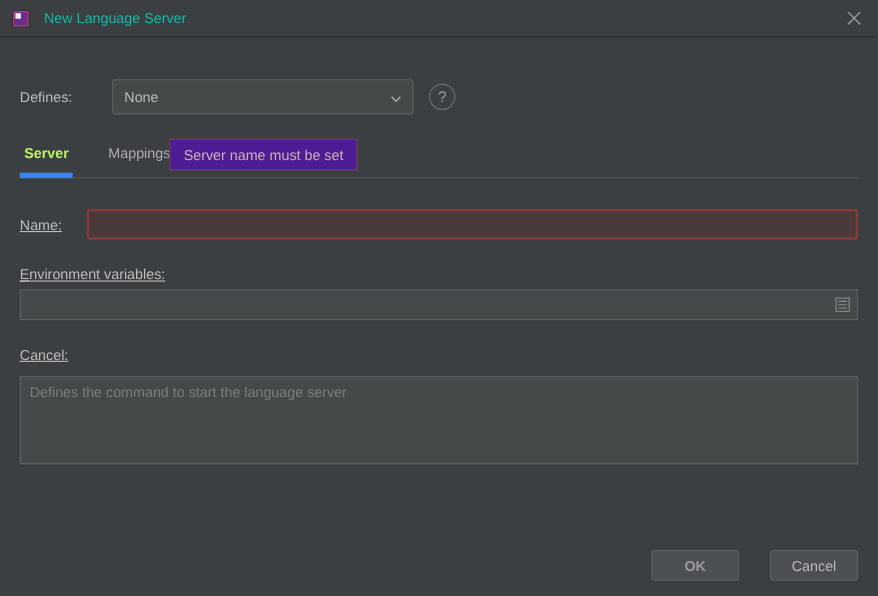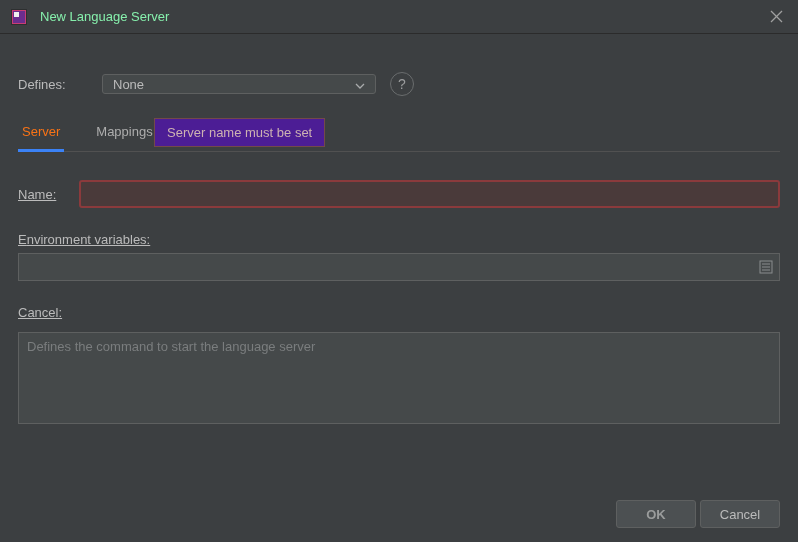--- a/index.html
+++ b/index.html
@@ -16,35 +16,35 @@
       height: 34px;
       display: flex; align-items: center;
       padding: 0 10px;
       border-bottom: 1px solid #2b2b2b;
     }
     .app-icon {
       width: 18px; height: 18px;
       margin-right: 12px;
       display: flex; align-items: center; justify-content: center;
     }
-    .title-text { color: #86efac; }
+    .title-text { color: #14b8a6; }
     .close-x {
       margin-left: auto;
       width: 24px; height: 24px;
       display: flex; align-items: center; justify-content: center;
       color: #a0a0a0;
       cursor: pointer;
       -webkit-user-select: none; user-select: none;
     }
     .content { padding: 12px 18px 0 18px; }
     .row { display: flex; align-items: center; }
     .template-row { margin-top: 26px; margin-bottom: 10px; }
     .template-label { width: 84px; }
     .select {
-      width: 274px; height: 20px;
+      width: 274px; height: 32px;
       background: #45494a;
       border: 1px solid #5e6060;
       border-radius: 3px;
       display: flex; align-items: center;
       padding: 0 10px;
       color: #bbbbbb;
       cursor: pointer;
       position: relative;
     }
     .select .caret {
@@ -67,23 +67,24 @@
       margin-top: 22px;
       position: relative;
     }
     .tab {
       padding: 6px 4px 10px 4px;
       margin-right: 28px;
       cursor: pointer;
       color: #adadad;
     }
     .tab.active {
-      color: #f97316;
-      border-bottom: 3px solid #3b82f6;
+      color: #bef264;
+      border-bottom: 5px solid #3b82f6;
       margin-bottom: -1px;
+      font-weight: bold;
     }
     .tooltip {
       position: absolute;
       left: 136px; top: 0px;
       background: #4c1d95;
       color: #cdb2b2;
       padding: 6px 12px;
       border: 1px solid #73494a;
       border-radius: 0;
       font-size: 13px;
@@ -117,35 +118,35 @@
       padding: 0 30px 0 8px;
     }
     .env-icon {
       position: absolute; right: 5px; top: 50%; transform: translateY(-50%);
       width: 18px; height: 18px;
       display: flex; align-items: center; justify-content: center;
       color: #8a8d8e;
       cursor: pointer;
     }
     .command-area {
-      width: 100%; height: 92px;
+      width: 100%; height: 80px;
       background: #45494a;
       border: 1px solid #5e6060;
       color: #7a7d7e;
       padding: 6px 8px;
       font-family: inherit;
       font-size: 13px;
       resize: none;
       margin-top: 6px;
     }
     .command-area::placeholder { color: #7a7d7e; }
     .buttons {
       position: absolute;
       right: 18px; bottom: 14px;
-      display: flex; gap: 4px;
+      display: flex; gap: 28px;
     }
     .btn {
       width: 80px; height: 28px;
       background: #4c5052;
       border: 1px solid #5e6060;
       border-radius: 3px;
       color: #bbbbbb;
       cursor: pointer;
       display: flex; align-items: center; justify-content: center;
     }

